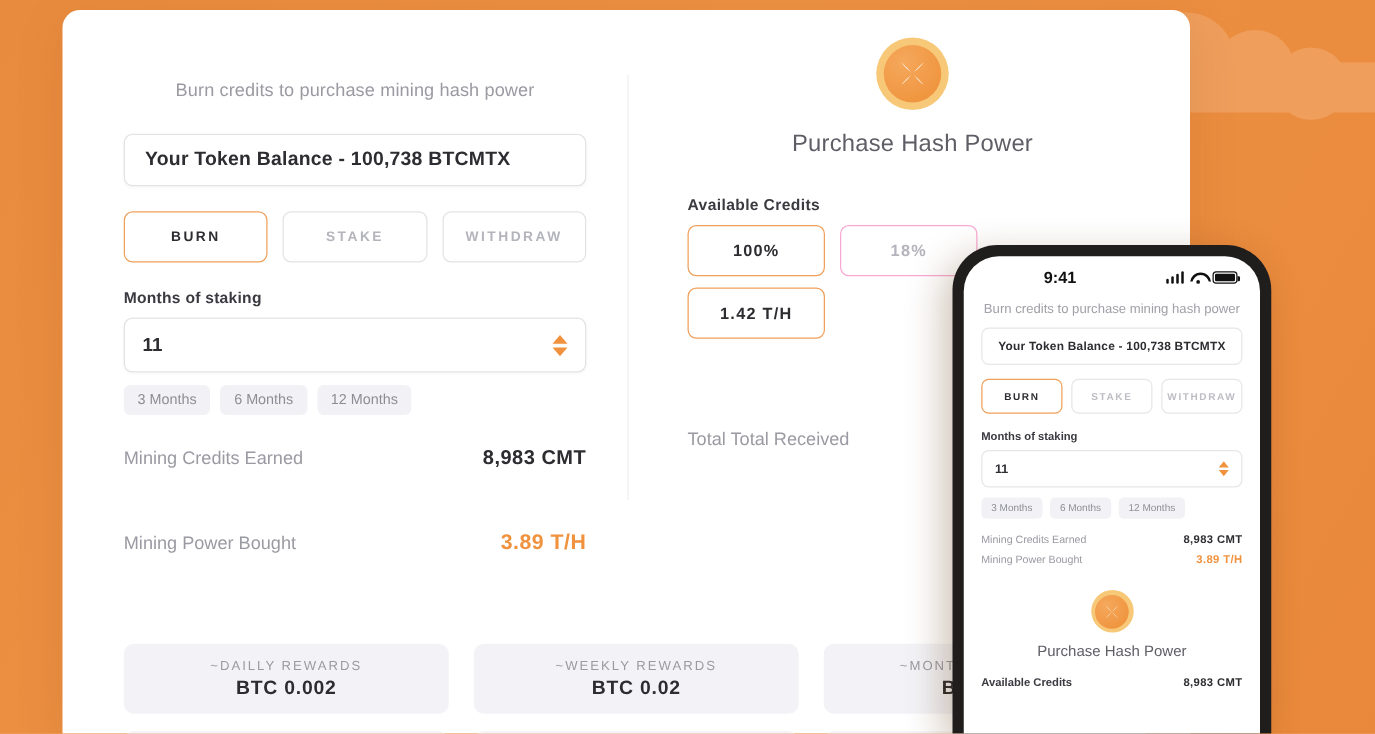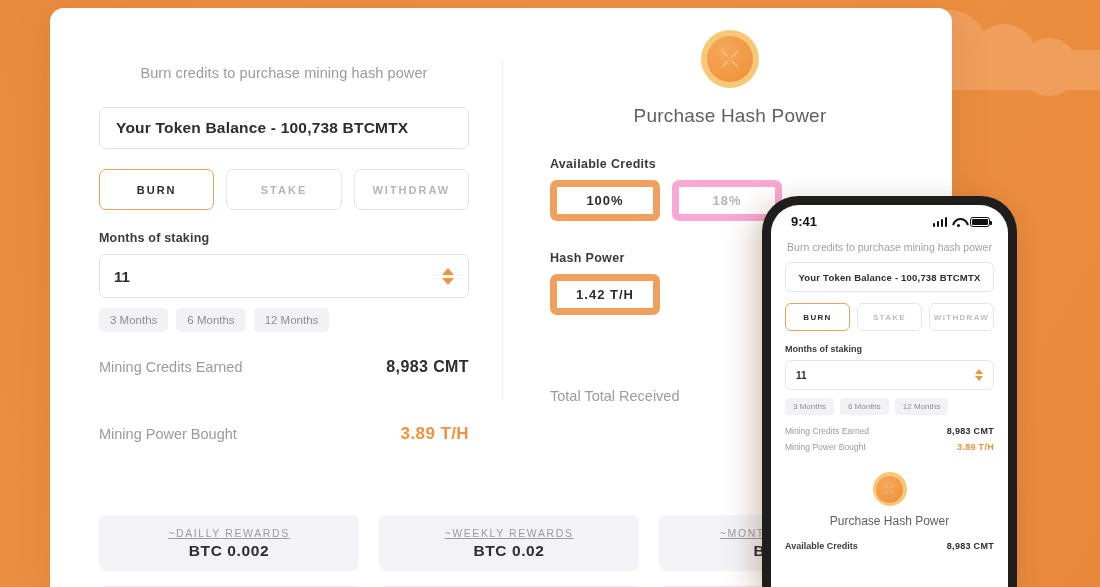--- a/index.html
+++ b/index.html
@@ -201,21 +201,21 @@
   .sec-label {
     margin-top: 30px;
     font-size: 12.5px;
     font-weight: bold;
     color: #3A3A41;
     letter-spacing: .3px;
   }
   .opt-row { margin-top: 9px; display: flex; gap: 12px; }
   .opt {
     width: 110px; height: 41px;
-    border: 7px solid #f9a8d4;
+    border: 1px solid #f9a8d4;
     border-radius: 7px;
     display:flex; align-items:center; justify-content:center;
     font-size: 13px; font-weight: bold; color: #B4B4BC;
     letter-spacing: 1px;
     box-sizing: border-box;
     background:#fff;
   }
   .opt.active { border-color: #EFA05C; color: #2C2C31; }
 
   
@@ -232,21 +232,20 @@
     background: #F3F3F7;
     border-radius: 8px;
     display: flex; flex-direction: column;
     align-items: center; justify-content: center;
     gap: 3px;
   }
   .reward .rl {
     font-size: 10.5px;
     letter-spacing: 1.6px;
     color: #9A9AA2;
-    text-decoration: underline;
   }
   .reward .rv {
     font-size: 15.5px;
     font-weight: bold;
     color: #2C2C31;
     letter-spacing: .6px;
   }
   .rewards2 {
     position: absolute;
     left: 49px;
@@ -273,21 +272,21 @@
     height: 100%;
     background: #fff;
     border-radius: 28px 28px 0 0;
     overflow: hidden;
     position: relative;
   }
   .status {
     display:flex; align-items:center; justify-content: space-between;
     padding: 9px 18px 0 20px;
   }
-  .status .time { font-size: 13px; font-weight: bold; color:#111; }
+  .status .time { font-size: 13px; font-weight: bold; color:#111;margin-left:44px; }
   .status .icons { display:flex; align-items:center; gap:5px; }
   .bars { display:flex; align-items:flex-end; gap:1.5px; height:10px; }
   .bars i { display:block; width:2.5px; background:#111; border-radius:1px; }
   .bars i:nth-child(1){height:4px}
   .bars i:nth-child(2){height:6px}
   .bars i:nth-child(3){height:8px}
   .bars i:nth-child(4){height:10px}
   .wifi { width:13px; height:10px; position:relative; }
   .wifi::before{
     content:""; position:absolute; left:0; top:1px; width:13px; height:13px;
@@ -437,21 +436,20 @@
       </div>
 
       <div class="panel-title">Purchase Hash Power</div>
 
       <div class="sec-label">Available Credits</div>
       <div class="opt-row">
         <div class="opt active">100%</div>
         <div class="opt">18%</div>
       </div>
 
-      <div class="sec-label">Hash Power</div>
       <div class="opt-row">
         <div class="opt active">1.42 T/H</div>
       </div>
 
       <div class="kv" style="margin-top:73px;">
         <span class="k">Total Total Received</span>
       </div>
     </div>
 
     <div class="rewards">

